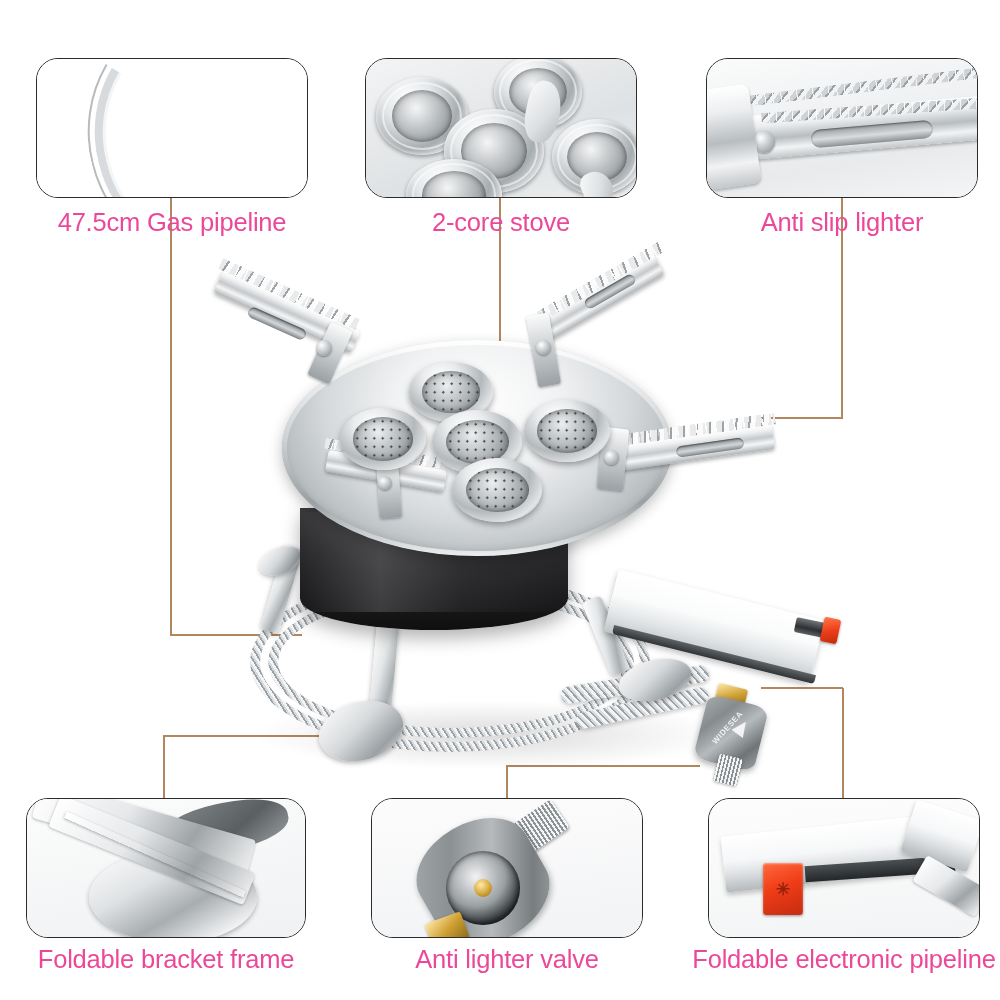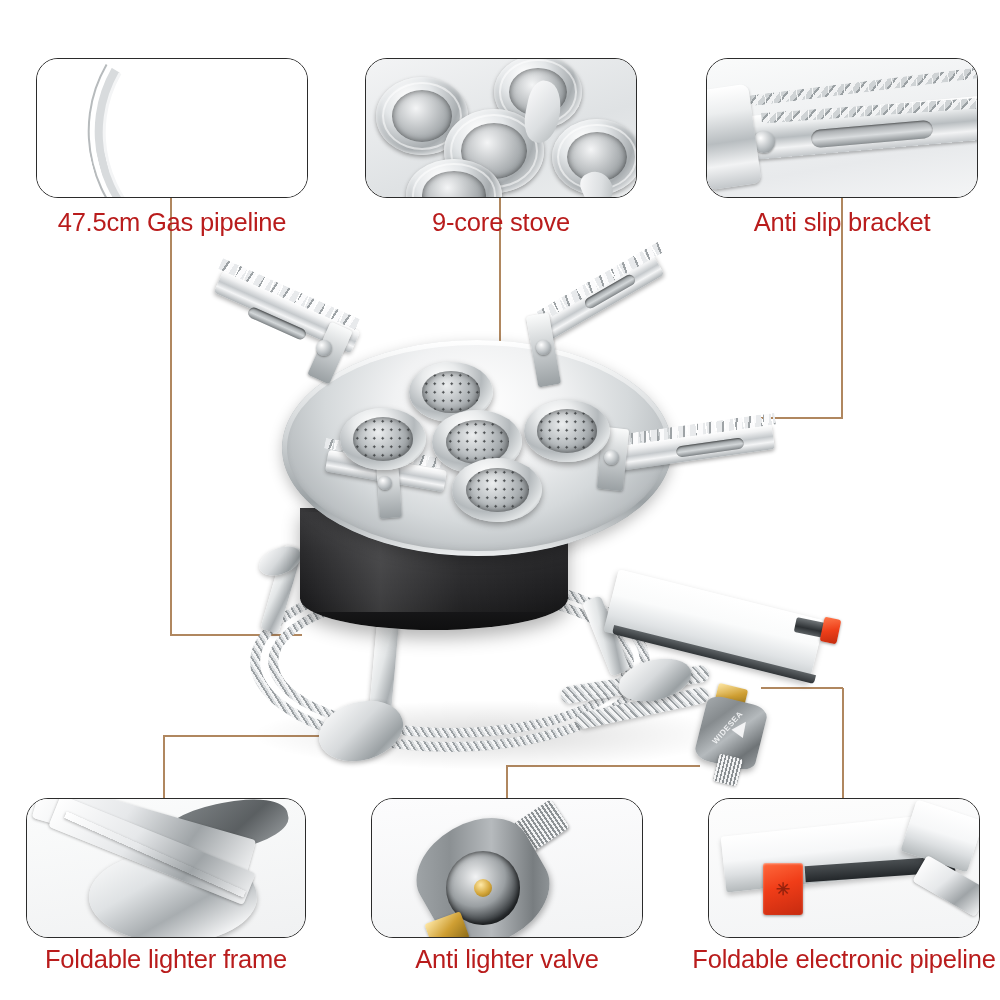--- a/index.html
+++ b/index.html
@@ -20,21 +20,21 @@
   .callout-box {
     position: absolute;
     border: 1.6px solid #2b2b2b;
     border-radius: 22px;
     background: #fdfdfd;
     overflow: hidden;
   }
   .callout-label {
     position: absolute;
     font-size: 25.5px;
-    color: #b91c1c;
+    color: #ec4899;
     letter-spacing: -0.2px;
     white-space: nowrap;
     text-align: center;
   }
 
   
   .conn { position: absolute; background: #b0875f; }
   .conn.v { width: 2px; }
   .conn.h { height: 2px; }
 
@@ -521,48 +521,48 @@
         <div class="bh" style="left:186px; top:60px; width:90px; height:76px;">
             <div class="bh-rim"></div>
           </div>
         <div class="bh" style="left:40px; top:100px; width:96px; height:72px;">
             <div class="bh-rim"></div>
           </div>
         <div class="wedge" style="left:160px; top:22px; width:34px; height:62px; transform:rotate(12deg);"></div>
         <div class="wedge" style="left:216px; top:112px; width:30px; height:34px; transform:rotate(-24deg);"></div>
       </div>
     </div>
-    <div class="callout-label" style="left:365px; top:208px; width:272px;">9-core stove</div>
+    <div class="callout-label" style="left:365px; top:208px; width:272px;">2-core stove</div>
   </div>
 
   <div class="callout">
     <div class="callout-box" style="left:706px; top:58px; width:272px; height:140px;">
       <div class="brkt-photo">
         <div class="brkt-bar" style="left:18px; top:48px; width:258px; height:44px; transform:rotate(-5deg);"></div>
         <div class="teeth" style="left:42px; top:22px; width:236px; transform:rotate(-7deg);"></div>
         <div class="teeth" style="left:54px; top:46px; width:222px; transform:rotate(-4deg);"></div>
         <div class="slot" style="left:104px; top:66px; width:122px; height:18px; transform:rotate(-5deg);"></div>
         <div class="rivet" style="left:46px; top:72px; width:22px; height:22px;"></div>
         <div class="brkt-bar" style="left:-6px; top:28px; width:54px; height:100px; transform:rotate(-8deg); border-radius:8px;"></div>
       </div>
     </div>
-    <div class="callout-label" style="left:706px; top:208px; width:272px;">Anti slip bracket</div>
+    <div class="callout-label" style="left:706px; top:208px; width:272px;">Anti slip lighter</div>
   </div>
 
   <div class="callout">
     <div class="callout-box" style="left:26px; top:798px; width:280px; height:140px;">
       <div class="ffr-photo">
         <div class="ffr-shadow" style="left:132px; top:4px; width:130px; height:48px; transform:rotate(-12deg);"></div>
         <div class="ffr-disc" style="left:62px; top:52px; width:168px; height:92px;"></div>
         <div class="ffr-blade" style="left:6px; top:10px; width:222px; height:40px; transform:rotate(16deg); border-radius:4px;"></div>
         <div class="ffr-blade" style="left:20px; top:34px; width:210px; height:34px; transform:rotate(22deg); border-radius:4px;"></div>
         <div class="ffr-blade" style="left:30px; top:52px; width:196px; height:7px; transform:rotate(24deg);"></div>
       </div>
     </div>
-    <div class="callout-label" style="left:16px; top:945px; width:300px;">Foldable lighter frame</div>
+    <div class="callout-label" style="left:16px; top:945px; width:300px;">Foldable bracket frame</div>
   </div>
 
   <div class="callout">
     <div class="callout-box" style="left:371px; top:798px; width:272px; height:140px;">
       <div class="val-photo">
         <div class="knurl" style="left:146px; top:10px; width:46px; height:34px; transform:rotate(-34deg);"></div>
         <div class="val-body" style="left:50px; top:22px; width:122px; height:122px; transform:rotate(-30deg);"></div>
         <div class="val-ring" style="left:74px; top:52px; width:74px; height:74px;"></div>
         <div class="val-brass" style="left:102px; top:80px; width:18px; height:18px;"></div>
         <div class="brass-fit" style="left:56px; top:118px; width:38px; height:28px; transform:rotate(-20deg);"></div>

